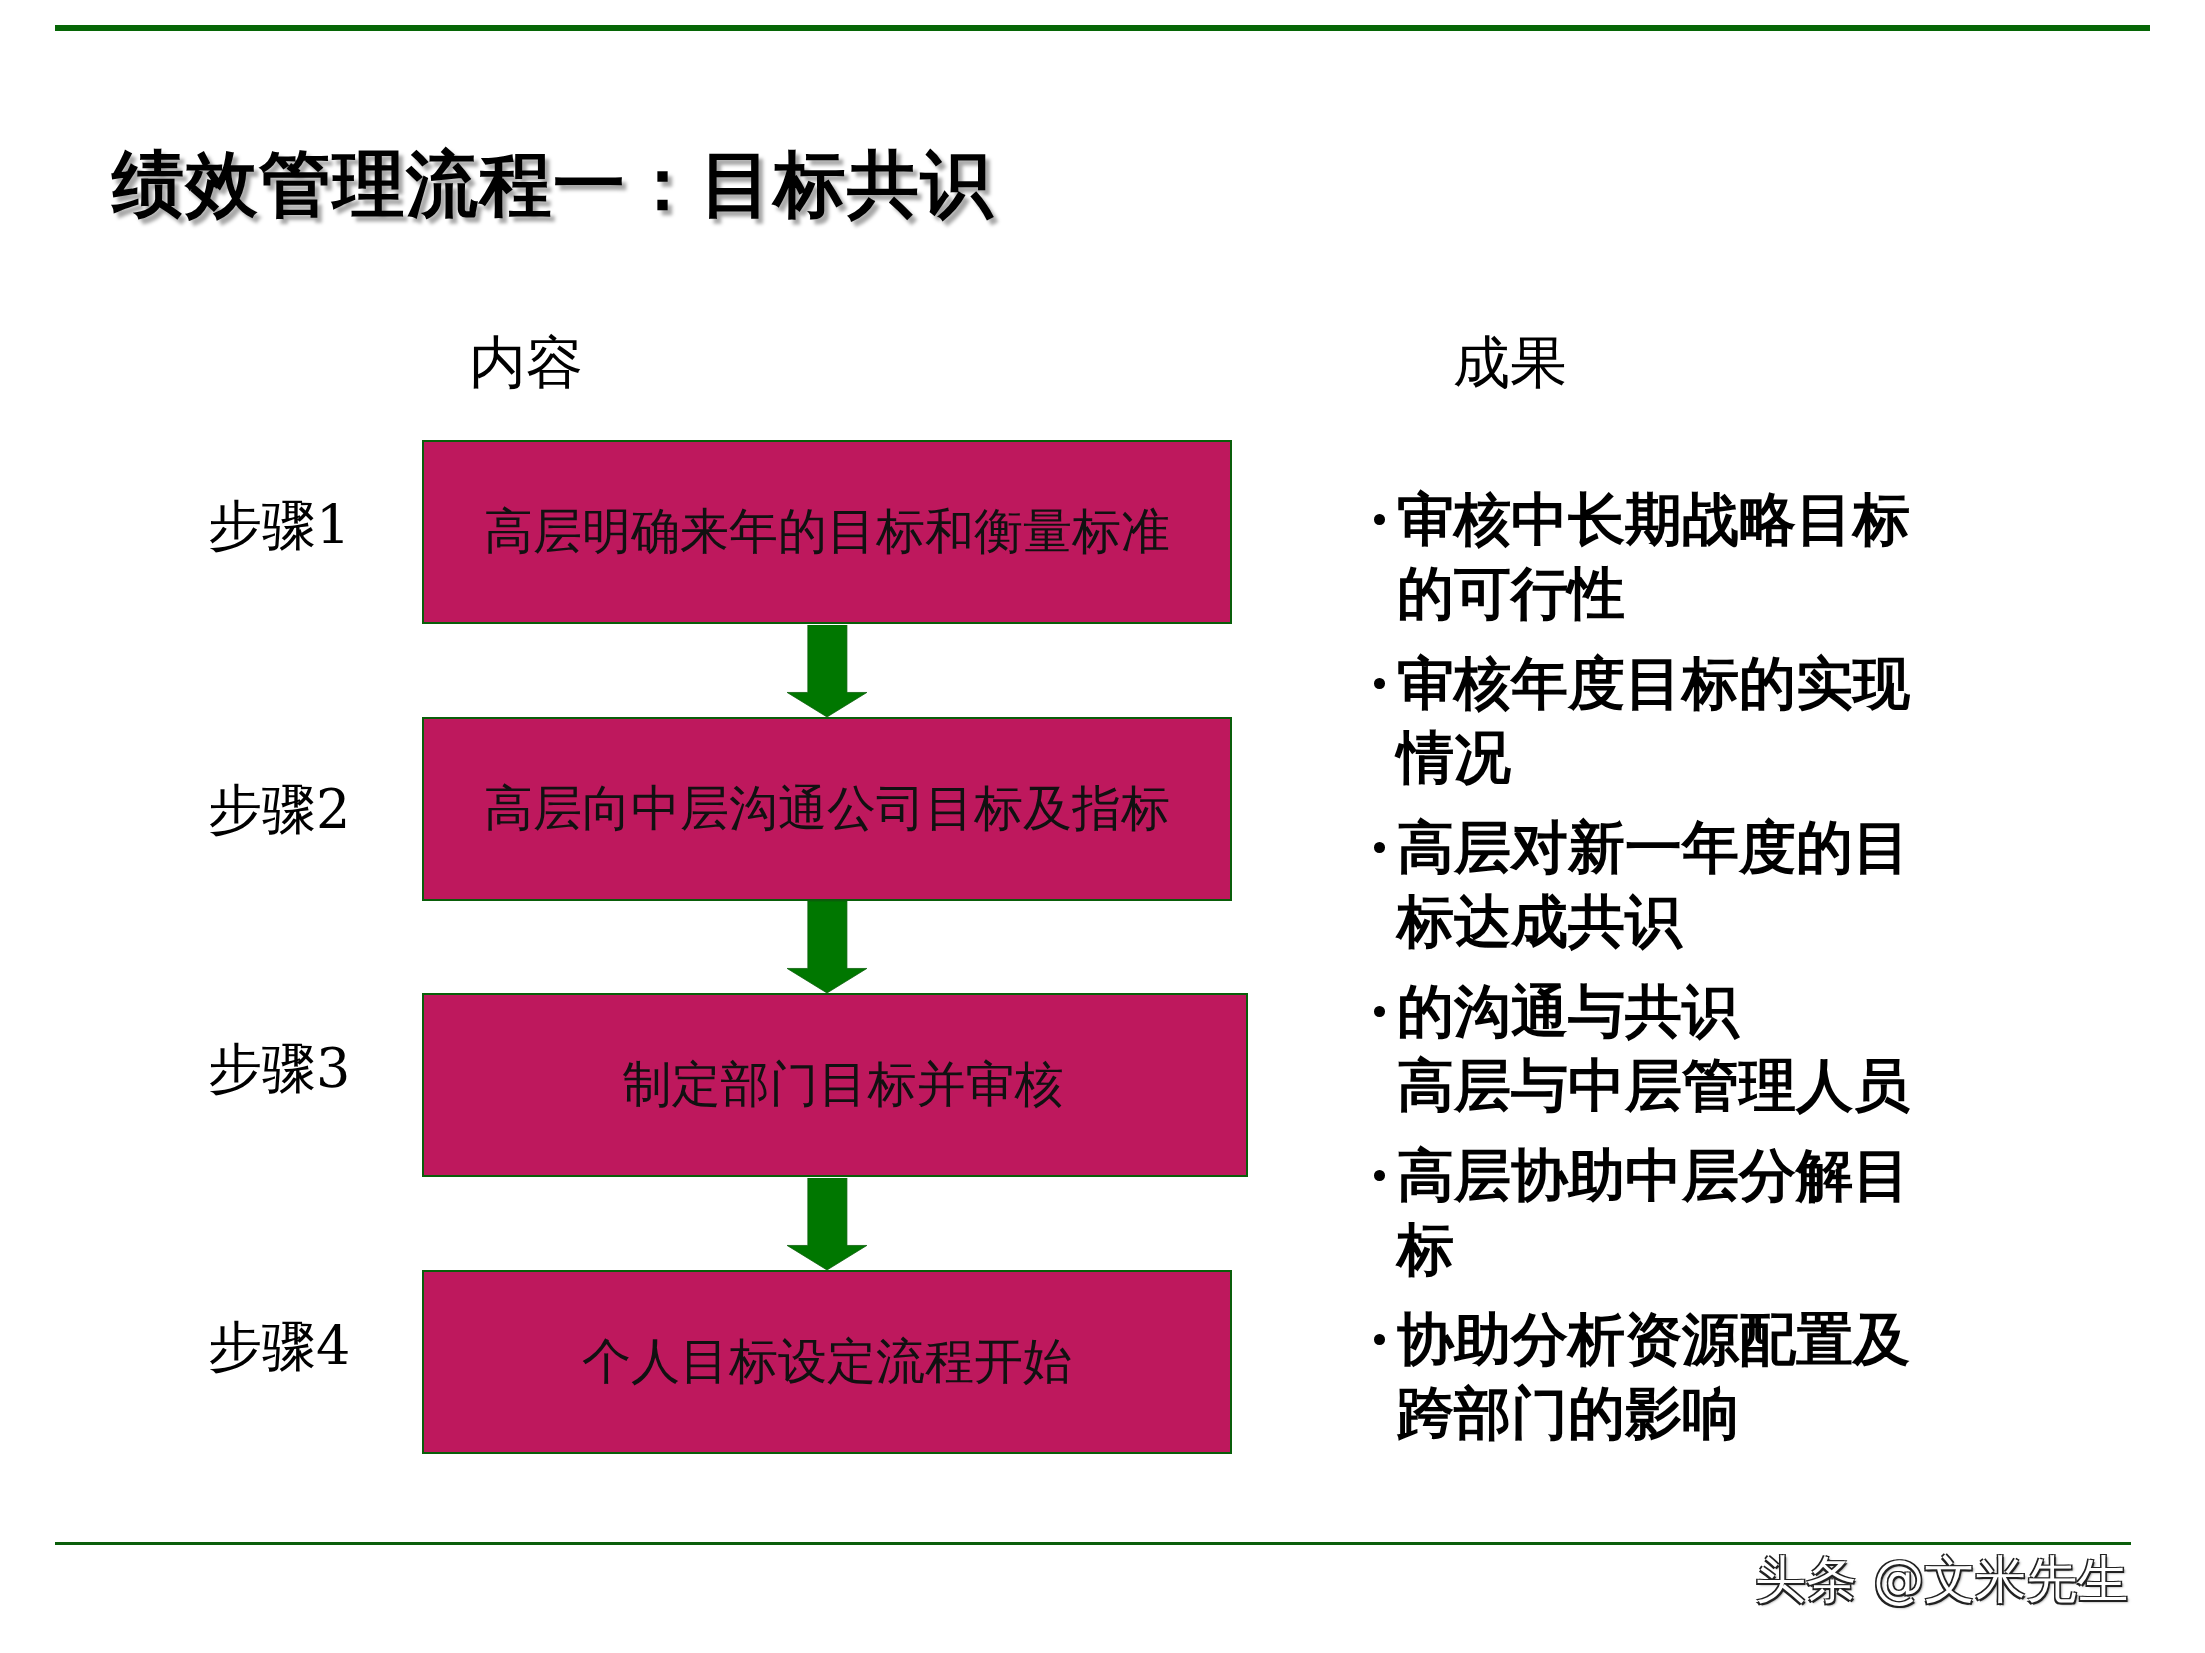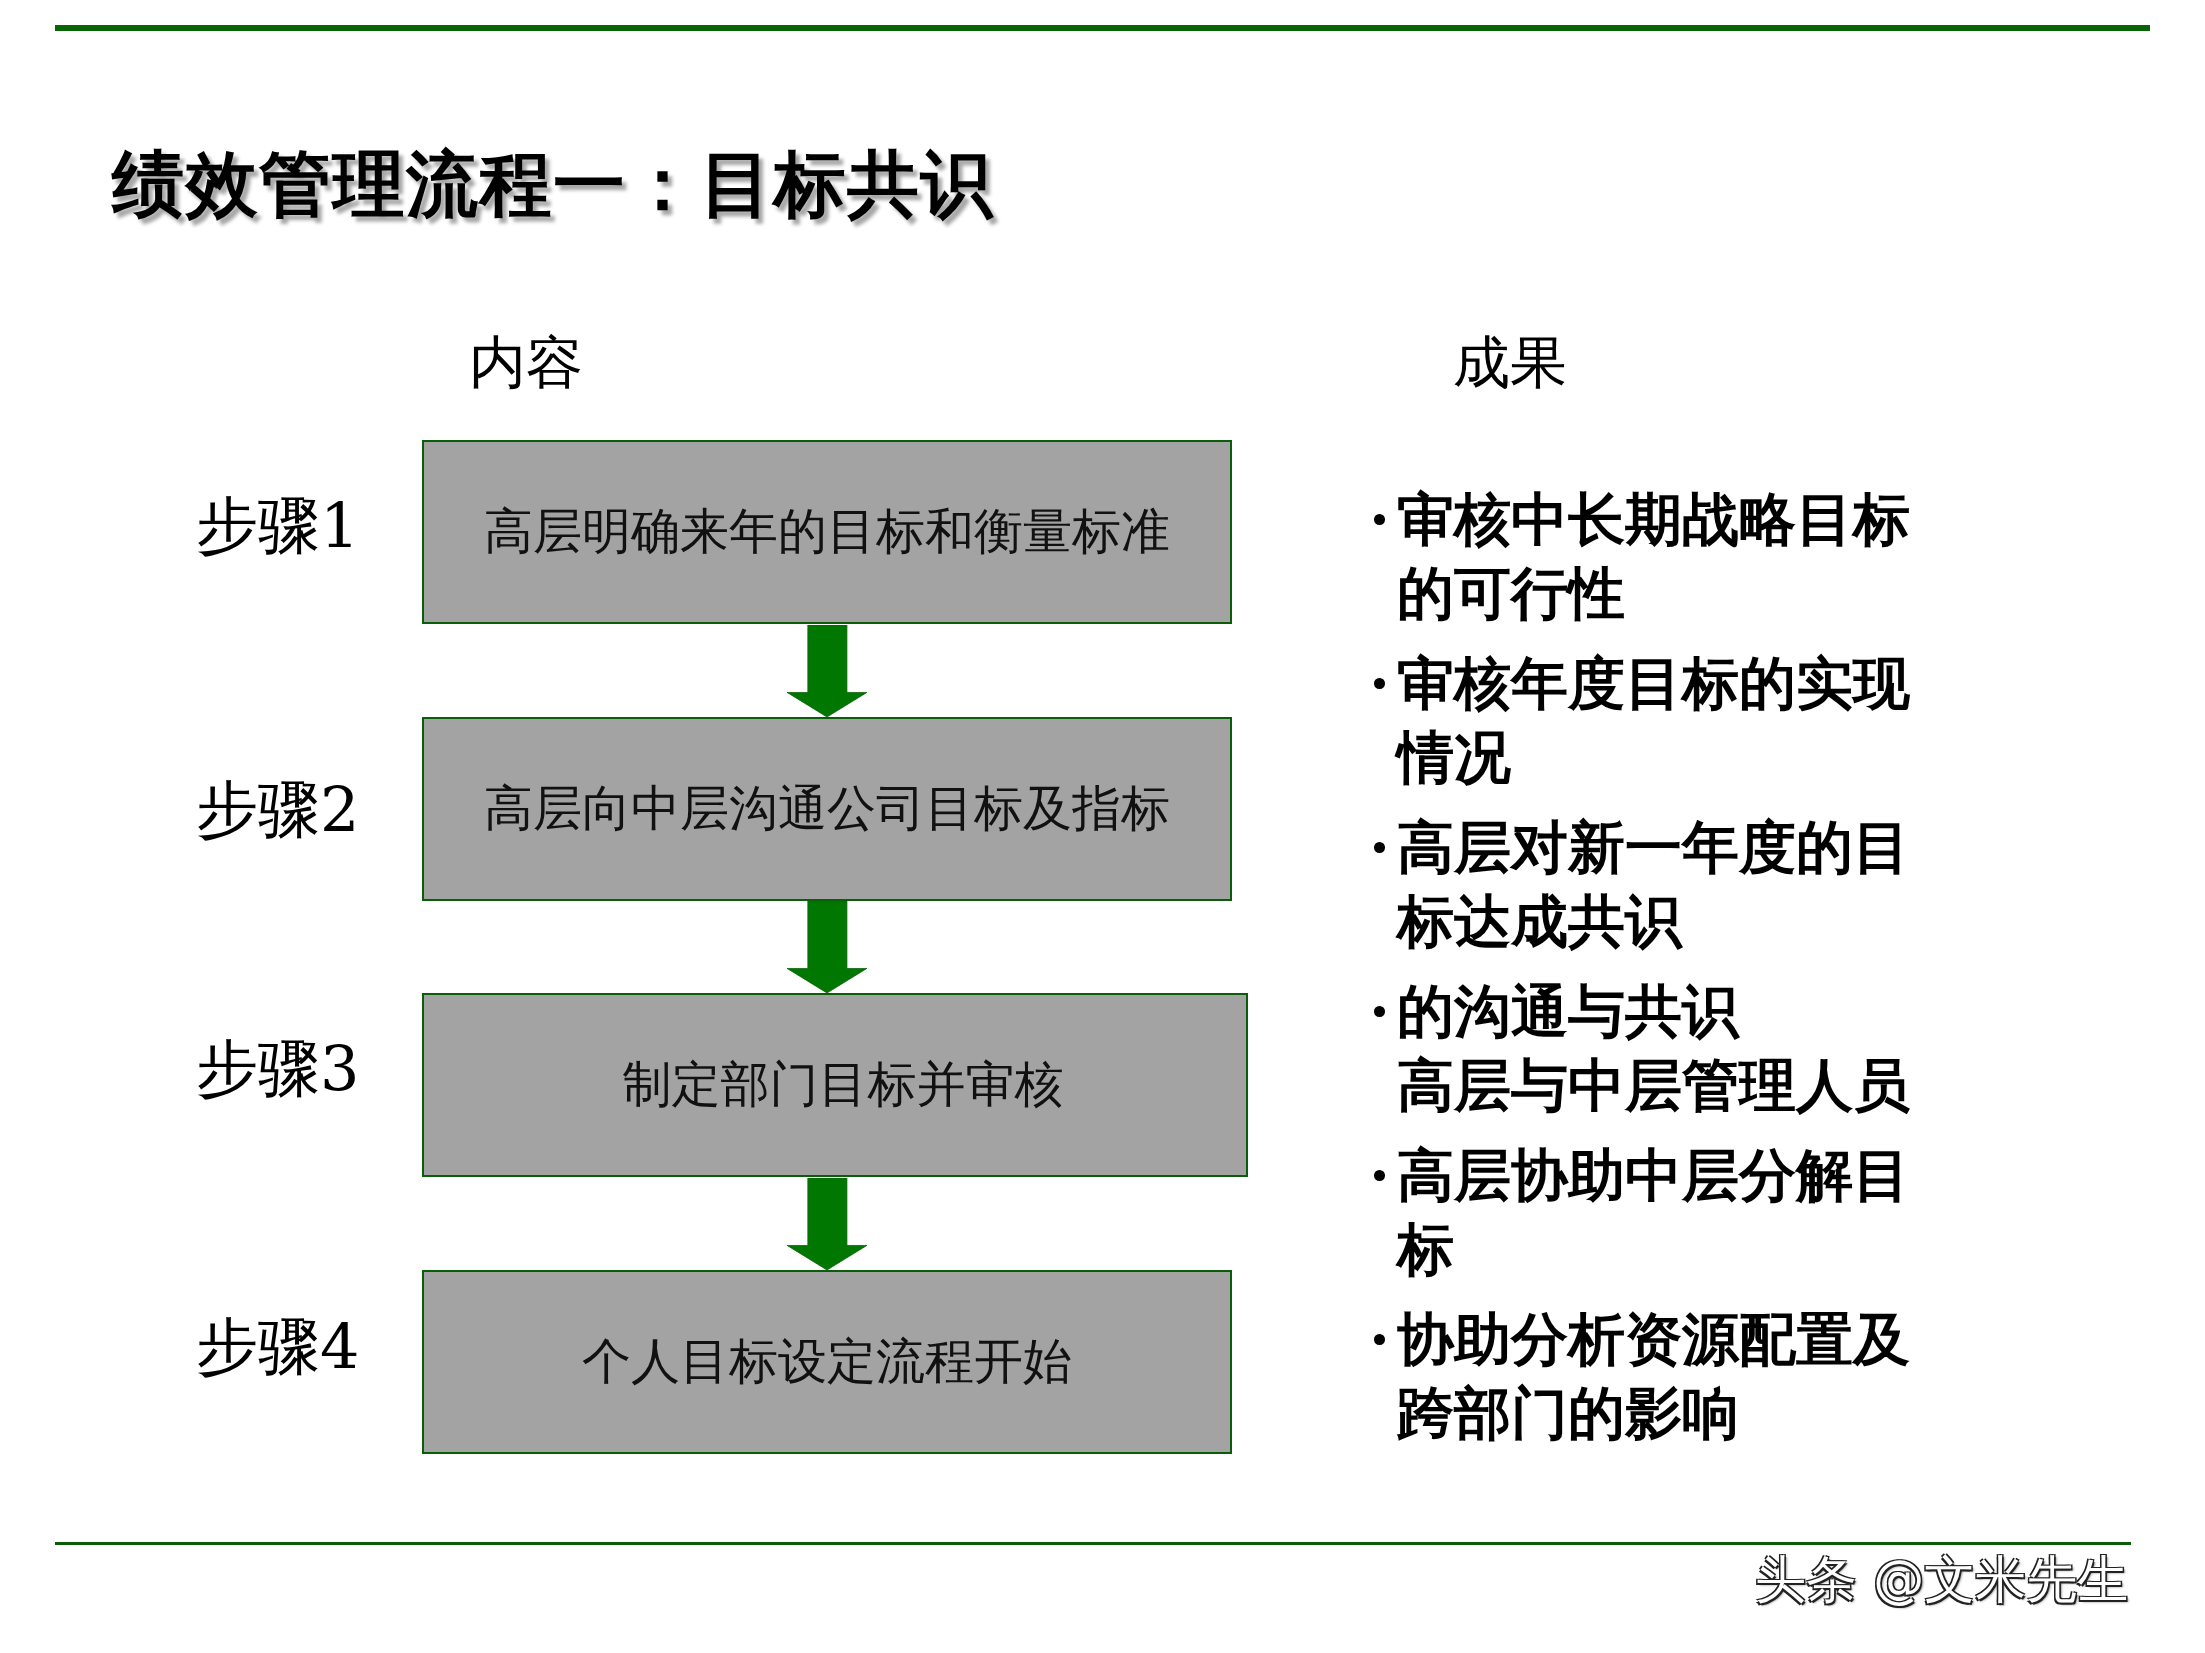--- a/index.html
+++ b/index.html
@@ -9,25 +9,25 @@
   .rule-bottom { left:55px; top:1542px; width:2076px; height:3.1px; background:#0a5e0a; }
   .title {
     left:112px; top:138px; font-family:"DejaVu Sans", sans-serif; font-weight:bold;
     font-size:72px; line-height:92px; color:#000; letter-spacing:1.5px;
     text-shadow:4.6px 4.6px 3.8px rgba(0,0,0,0.35); white-space:nowrap;
   }
   .col-head {
     font-family:"DejaVu Sans", sans-serif; font-size:57px; line-height:69px; color:#000; white-space:nowrap;
   }
   .step-label {
-    left:196px; font-family:"DejaVu Serif", serif; font-size:62px; line-height:69px; color:#000; white-space:nowrap;
+    left:208px; font-family:"DejaVu Serif", serif; font-size:54px; line-height:69px; color:#000; white-space:nowrap;
   }
   .box {
     left:422px; width:806px; height:180px;
-    background:#a3a3a3; border:2.3px solid #0a5e0a;
+    background:#be185d; border:2.3px solid #0a5e0a;
     display:flex; flex-direction:column; align-items:center; justify-content:center;
     font-family:"DejaVu Serif", serif; font-size:49px; line-height:66px; color:#111;
     text-align:center; box-sizing:content-box;
   }
   .box span { display:block; white-space:nowrap; }
   .arrow { left:787px; width:80px; height:92px; }
   .results {
     left:1371px; top:482px; width:766px;
     font-family:"DejaVu Sans", sans-serif; font-weight:bold; font-size:57px; line-height:74px; color:#000;
   }

